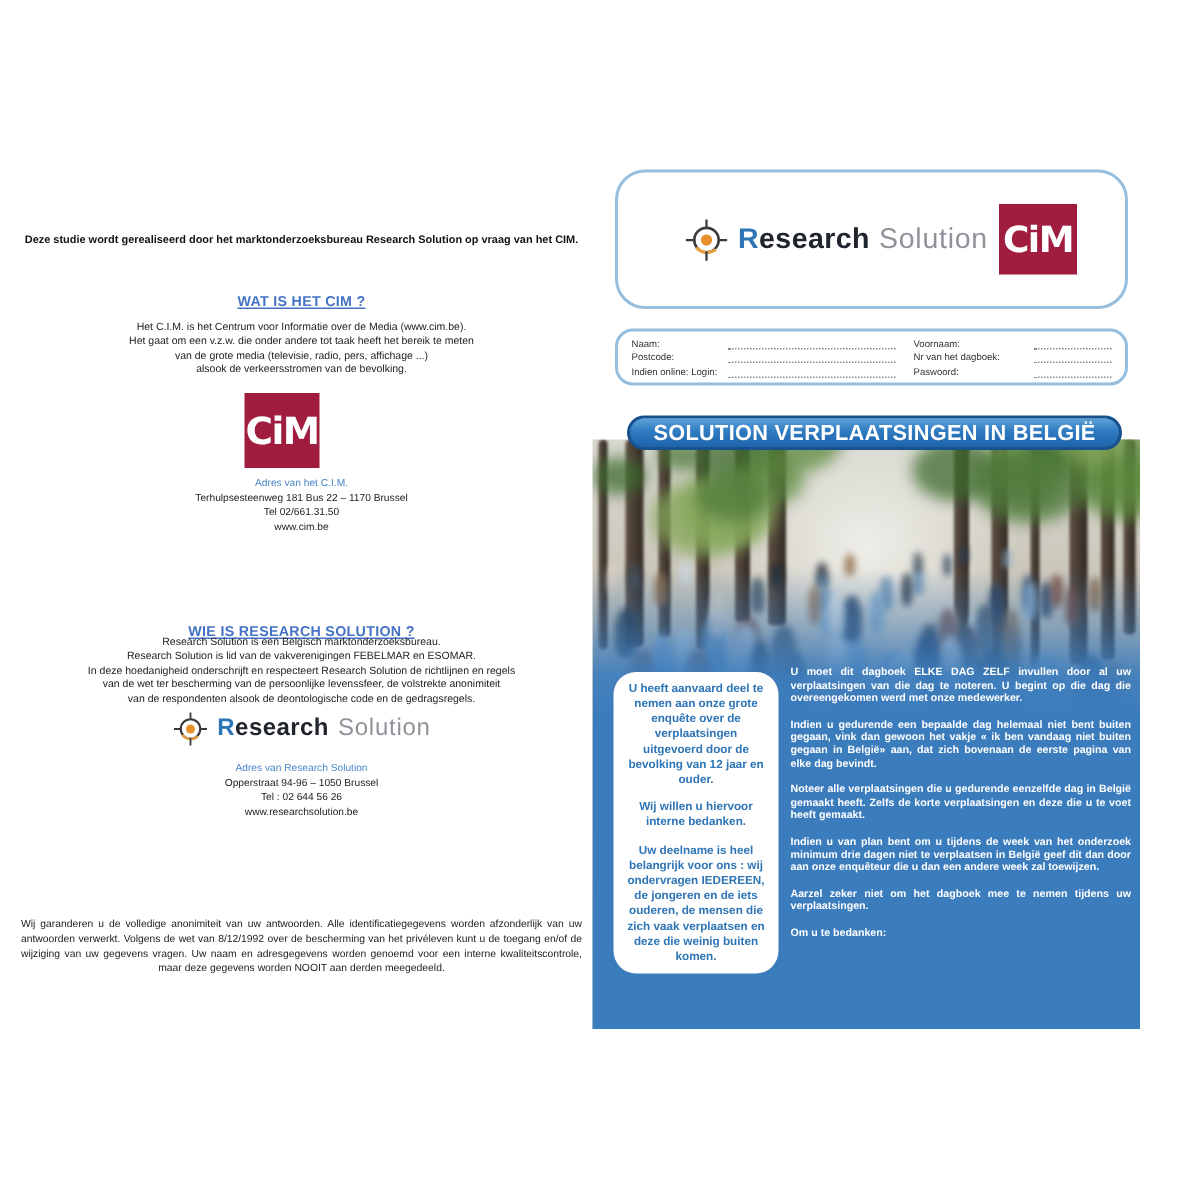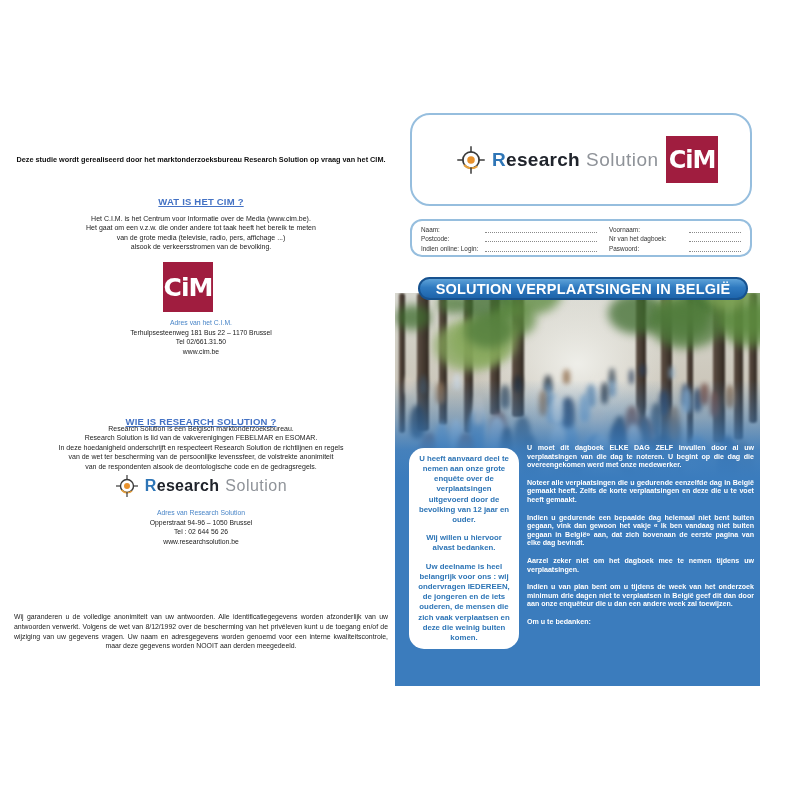--- a/index.html
+++ b/index.html
@@ -298,26 +298,26 @@
       <div class="person" style="top: 33.342%; height: 44.4543px; width: 18.2396px; left: 58.4937%; background: rgb(43, 63, 92);"></div>
       <div class="person" style="top: 36.1469%; height: 50.3877px; width: 22.6946px; left: 53.1711%; background: rgb(233, 231, 225);"></div>
       <div class="person" style="top: 25.613%; height: 28.1045px; width: 11.1042px; left: 50.2811%; background: rgb(135, 169, 199);"></div>
       <div class="person" style="top: 19.0825%; height: 14.2898px; width: 5.59519px; left: 58.7464%; background: rgb(65, 78, 90);"></div>
       <div class="person" style="top: 41.9232%; height: 62.6067px; width: 24.1715px; left: 42.4792%; background: rgb(145, 111, 78);"></div>
       <div class="photo-fade"></div>
   </div>
 
   <div class="abs white-box">
     <p>U heeft aanvaard deel te nemen aan onze grote enquête over de verplaatsingen uitgevoerd door de bevolking van 12 jaar en ouder.</p>
-    <p>Wij willen u hiervoor alvast bedanken.</p>
+    <p>Wij willen u hiervoor interne bedanken.</p>
     <p>Uw deelname is heel belangrijk voor ons : wij ondervragen IEDEREEN, de jongeren en de iets ouderen, de mensen die zich vaak verplaatsen en deze die weinig buiten komen.</p>
   </div>
 
   <div class="abs blue-text">
     <p>U moet dit dagboek ELKE DAG ZELF invullen door al uw verplaatsingen van die dag te noteren. U begint op die dag die overeengekomen werd met onze medewerker.</p>
+    <p>Indien u gedurende een bepaalde dag helemaal niet bent buiten gegaan, vink dan gewoon het vakje « ik ben vandaag niet buiten gegaan in België» aan, dat zich bovenaan de eerste pagina van elke dag bevindt.</p>
     <p>Noteer alle verplaatsingen die u gedurende eenzelfde dag in België gemaakt heeft. Zelfs de korte verplaatsingen en deze die u te voet heeft gemaakt.</p>
-    <p>Indien u gedurende een bepaalde dag helemaal niet bent buiten gegaan, vink dan gewoon het vakje « ik ben vandaag niet buiten gegaan in België» aan, dat zich bovenaan de eerste pagina van elke dag bevindt.</p>
+    <p>Indien u van plan bent om u tijdens de week van het onderzoek minimum drie dagen niet te verplaatsen in België geef dit dan door aan onze enquêteur die u dan een andere week zal toewijzen.</p>
     <p>Aarzel zeker niet om het dagboek mee te nemen tijdens uw verplaatsingen.</p>
-    <p>Indien u van plan bent om u tijdens de week van het onderzoek minimum drie dagen niet te verplaatsen in België geef dit dan door aan onze enquêteur die u dan een andere week zal toewijzen.</p>
     <p class="thanks-label">Om u te bedanken:</p>
   </div>
 
 </div>
 
 </body></html>

